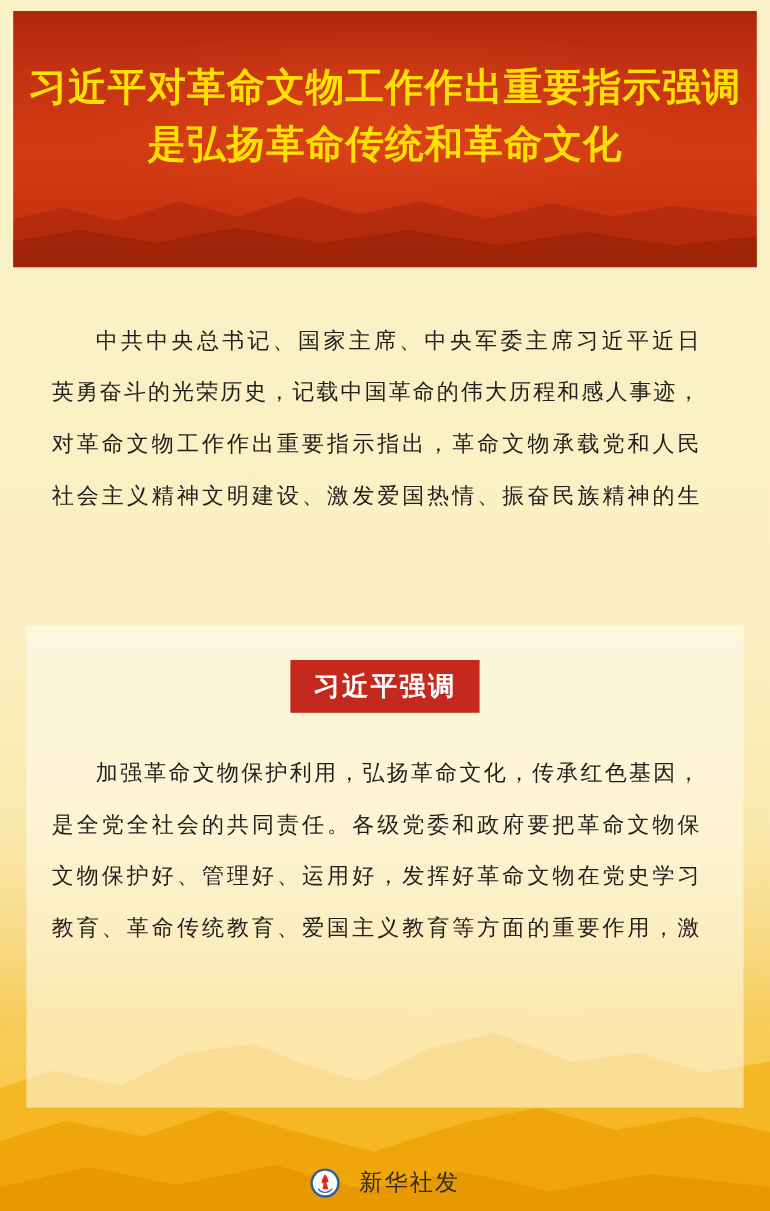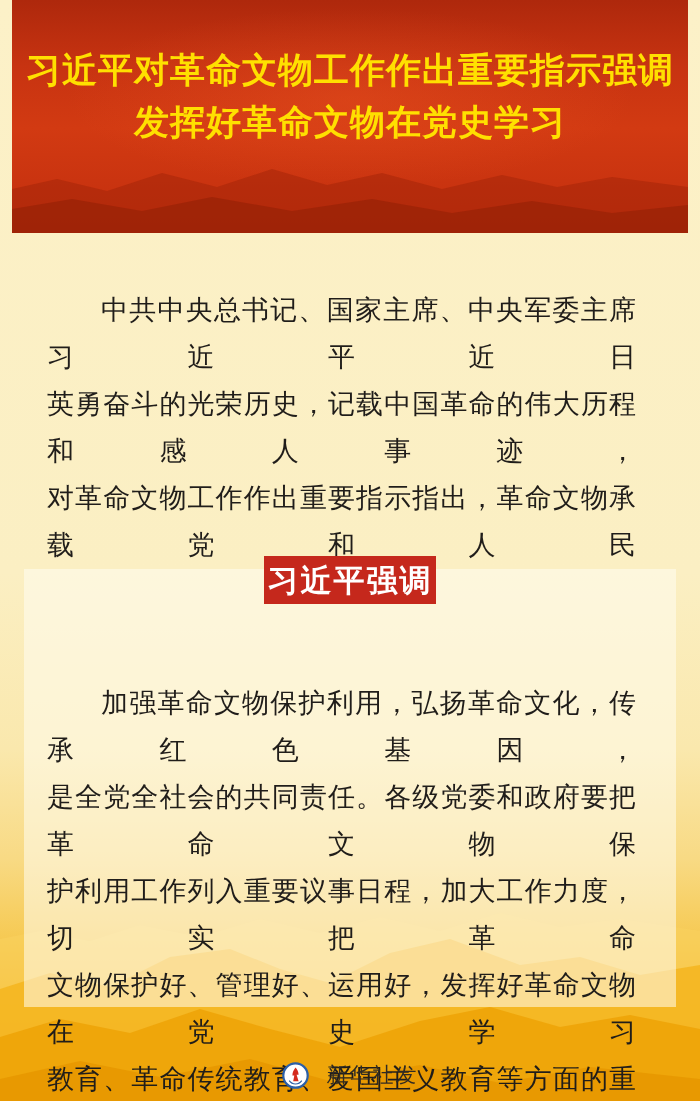--- a/index.html
+++ b/index.html
@@ -15,21 +15,21 @@
     background:linear-gradient(180deg,
       #FCF1C8 0%, #FBEFC3 52%, #FAE8AD 68%, #F8DA84 78%,
       #F6C84E 86%, #F4B424 93%, #EFA30A 100%);
   }
   
   .mountains-bottom{
     position:absolute;left:0;bottom:0;width:700px;height:240px;
   }
   
   .header-banner{
-    position:absolute;left:12px;top:0;width:676px;height:233px;
+    position:absolute;left:12px;top:10px;width:676px;height:233px;
     background:linear-gradient(180deg,#AE280C 0%,#C73311 28%,#D23A12 55%,#C22E0E 100%);
     overflow:hidden;
   }
   .header-banner .glow{
     position:absolute;inset:0;
     background:radial-gradient(ellipse 60% 55% at 50% 42%, rgba(240,88,36,0.35), rgba(240,88,36,0) 70%);
   }
   .header-ridges{position:absolute;left:0;bottom:0;width:676px;height:90px;}
   .header-title{
     position:relative;
@@ -43,39 +43,39 @@
   }
   
   .content-panel{
     position:absolute;left:24px;top:569px;width:652px;height:438px;
     background:rgba(255,253,243,0.55);
   }
   
   .para{
     position:absolute;left:47px;right:64px;
     color:#201D1A;
-    font-size:27px;
+    font-size:20px;
     line-height:47px;
   }
   .para-1{top:286px;}
   .para-2{top:679px;}
   .pline{
     text-align:justify;
     text-align-last:justify;
   }
   .pline.first{text-indent:2em;}
   .pline.last{text-align-last:left;}
   
   .badge{
-    position:absolute;left:50%;top:556px;
+    position:absolute;left:50%;top:600px;
     transform:translateX(-50%);
     width:172px;height:48px;
     background:#C5281C;
     color:#FFFFFF;
-    font-size:31px;
+    font-size:24px;
     font-weight:bold;
     line-height:48px;
     text-align:center;
     letter-spacing:2px;
   }
   
   .footer{
     position:absolute;left:0;top:1058px;width:700px;height:34px;
     display:flex;align-items:center;justify-content:center;gap:18px;
   }
@@ -99,38 +99,38 @@
   </svg>
 
   <div class="header-banner">
     <div class="glow"></div>
     <svg class="header-ridges" viewBox="0 0 676 90" preserveAspectRatio="none">
       <path fill="#A22407" fill-opacity="0.5" d="M0,46 L45,36 L95,48 L150,30 L205,44 L260,26 L315,42 L370,30 L430,46 L490,32 L545,44 L600,34 L676,44 L676,90 L0,90 Z"></path>
       <path fill="#8F1F05" fill-opacity="0.55" d="M0,66 L60,56 L130,68 L200,54 L280,68 L360,56 L440,70 L520,58 L600,70 L676,62 L676,90 L0,90 Z"></path>
     </svg>
     <div class="header-title">
       <div>习近平对革命文物工作作出重要指示强调</div>
-      <div>发挥好革命文物在党史学习</div>
+      <div>是弘扬革命传统和革命文化</div>
     </div>
   </div>
 
   <div class="content-panel"></div>
 
   <div class="para para-1">
     <div class="pline first">中共中央总书记、国家主席、中央军委主席习近平近日</div>
     <div class="pline">英勇奋斗的光荣历史，记载中国革命的伟大历程和感人事迹，</div>
     <div class="pline">对革命文物工作作出重要指示指出，革命文物承载党和人民</div>
+    <div class="pline">社会主义精神文明建设、激发爱国热情、振奋民族精神的生</div>
   </div>
 
   <div class="badge">习近平强调</div>
 
   <div class="para para-2">
     <div class="pline first">加强革命文物保护利用，弘扬革命文化，传承红色基因，</div>
     <div class="pline">是全党全社会的共同责任。各级党委和政府要把革命文物保</div>
-    <div class="pline">护利用工作列入重要议事日程，加大工作力度，切实把革命</div>
     <div class="pline">文物保护好、管理好、运用好，发挥好革命文物在党史学习</div>
     <div class="pline">教育、革命传统教育、爱国主义教育等方面的重要作用，激</div>
 
   </div>
 
   <div class="footer">
     <svg class="xinhua-logo" viewBox="0 0 27 27">
       <circle cx="13.5" cy="13.5" r="12.2" fill="#FFFFFF" stroke="#2B5FA7" stroke-width="2.2"></circle>
       <path fill="#D42B1E" d="M13.5,5.5 C11.6,8.2 10.4,10.4 10.4,13.6 L12.3,13.6 L11.2,19.2 L16.6,19.2 L14.6,12.8 L16.6,12.8 C16.6,9.8 15.3,7.6 13.5,5.5 Z"></path>
       <path fill="none" stroke="#2B5FA7" stroke-width="1.1" d="M7.2,18.6 A7.6,7.6 0 0 0 19.8,18.6"></path>

